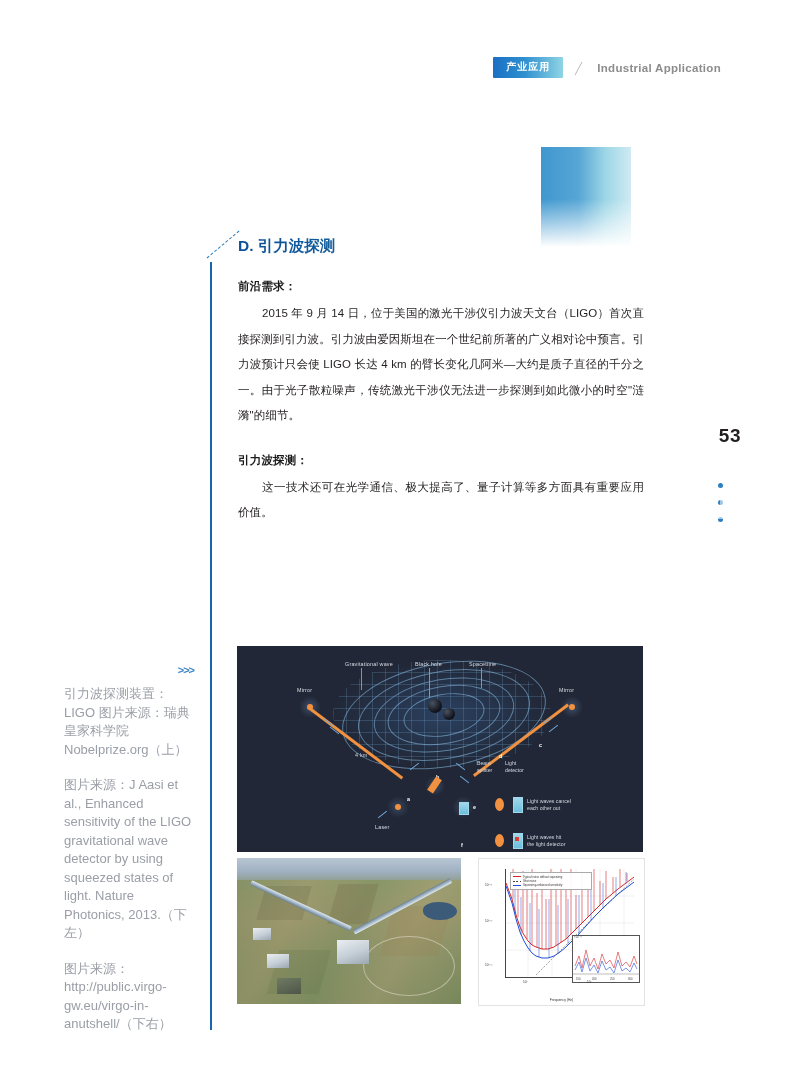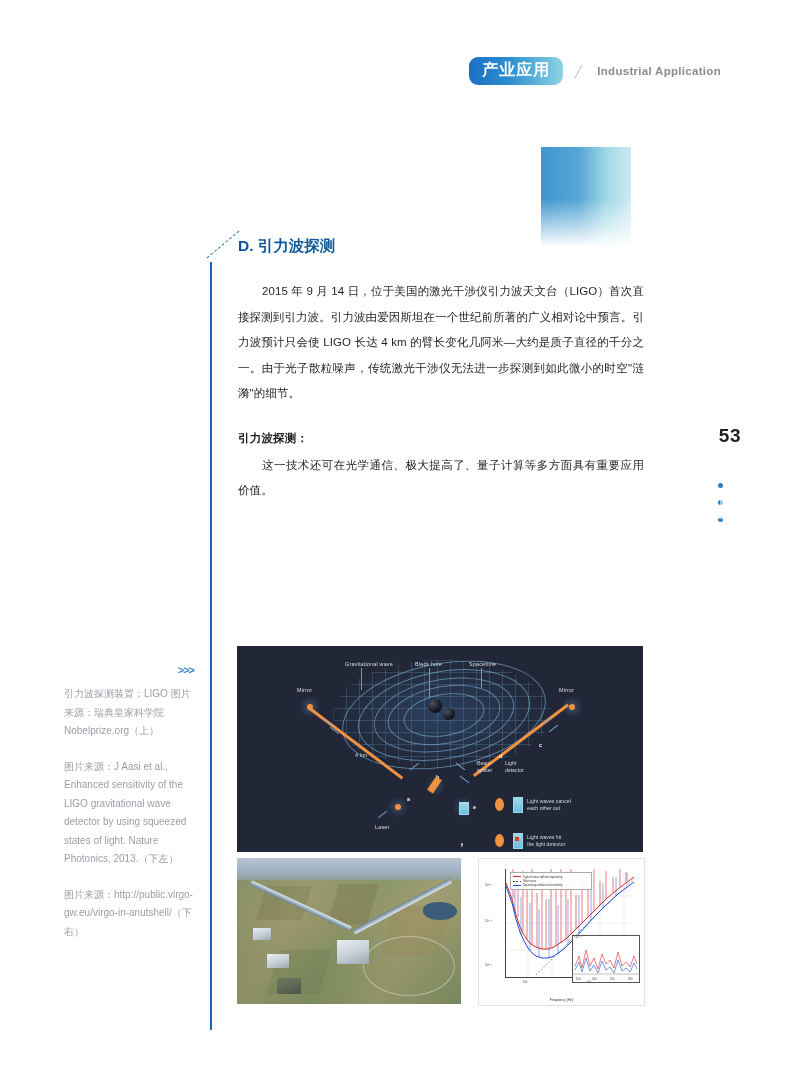--- a/index.html
+++ b/index.html
@@ -18,26 +18,26 @@
   
   #page-header {
     position: absolute;
     top: 57px;
     right: 72px;
     display: flex;
     align-items: center;
     gap: 9px;
   }
   .badge {
-    font-size: 16px;
+    font-size: 10px;
     font-weight: bold;
     color: #ffffff;
     letter-spacing: 1px;
     padding: 3px 13px 4px 13px;
-    border-radius: 9px;
+    border-radius: 1px;
     background: linear-gradient(to right, #1a6fc4 0%, #2f90cf 45%, #8fd4e4 100%);
     white-space: nowrap;
   }
   .header-slash {
     width: 16px;
     height: 14px;
     position: relative;
   }
   .header-slash::after {
     content: "";
@@ -107,21 +107,21 @@
     text-align: right;
     font-size: 11px;
     font-weight: bold;
     color: #3f86c6;
     letter-spacing: -1px;
     line-height: 1;
     margin-bottom: 9px;
     padding-right: 2px;
   }
   .caption-block {
-    font-size: 10px;
+    font-size: 13px;
     line-height: 18.5px;
     color: #9a9ea6;
     margin-bottom: 17px;
   }
 
   
   #main {
     position: absolute;
     left: 238px;
     top: 236px;
@@ -406,20 +406,21 @@
 <div id="sidebar">
   <div id="sidebar-chevrons">&gt;&gt;&gt;</div>
   <div class="caption-block">引力波探测装置：LIGO 图片来源：瑞典皇家科学院 Nobelprize.org（上）</div>
   <div class="caption-block">图片来源：J Aasi et al., Enhanced sensitivity of the LIGO gravitational wave detector by using squeezed states of light. Nature Photonics, 2013.（下左）</div>
   <div class="caption-block">图片来源：http://public.virgo-gw.eu/virgo-in-anutshell/（下右）</div>
 </div>
 
 <div id="main">
   <div id="section-title">D. 引力波探测</div>
 
+  <div class="sub-head">前沿需求：</div>
   <p class="body-para">2015 年 9 月 14 日，位于美国的激光干涉仪引力波天文台（LIGO）首次直接探测到引力波。引力波由爱因斯坦在一个世纪前所著的广义相对论中预言。引力波预计只会使 LIGO 长达 4 km 的臂长变化几阿米—大约是质子直径的千分之一。由于光子散粒噪声，传统激光干涉仪无法进一步探测到如此微小的时空"涟漪"的细节。</p>
 
   <div class="sub-head">引力波探测：</div>
 
   <p class="body-para">这一技术还可在光学通信、极大提高了、量子计算等多方面具有重要应用价值。</p>
 </div>
 
 <div id="figure-main">
   <div class="grid-disc"></div>
 

